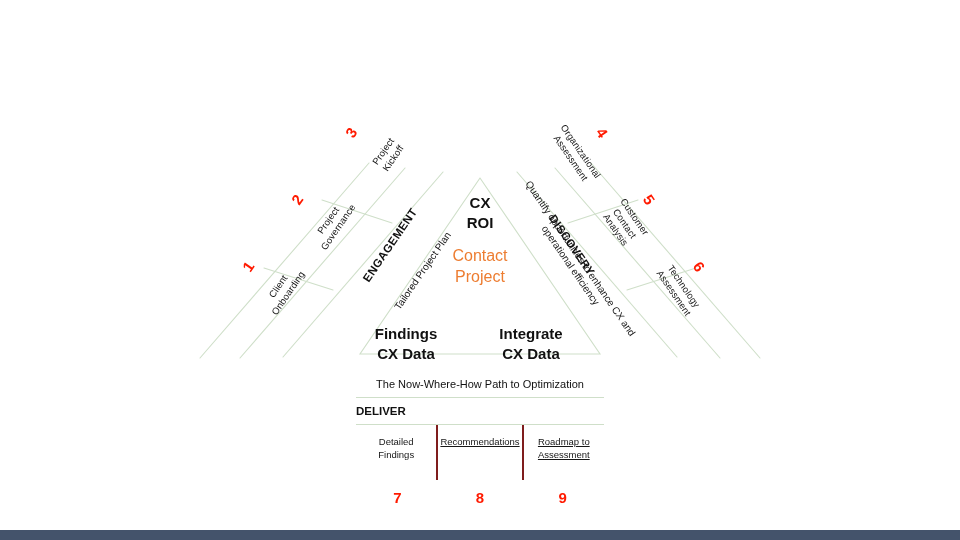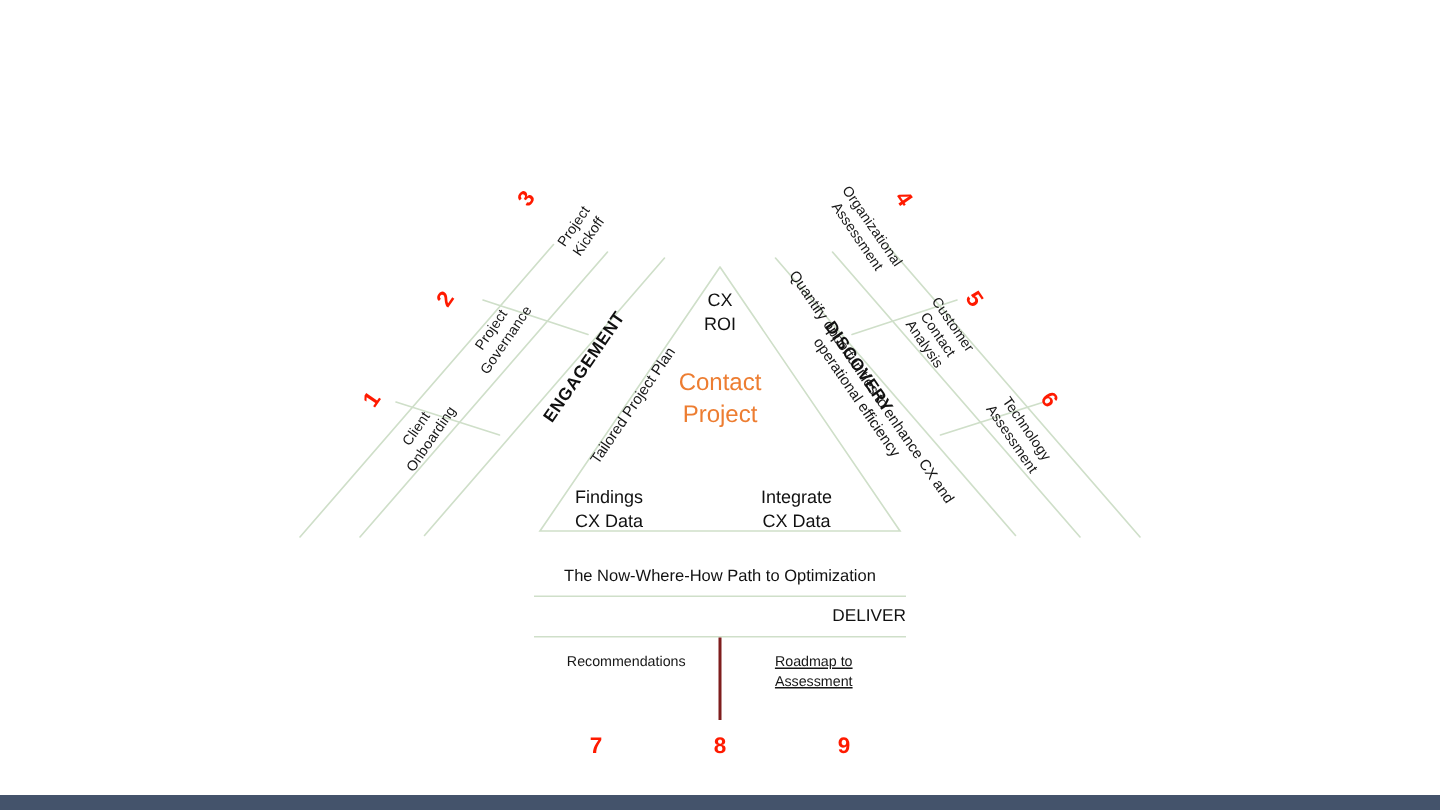--- a/index.html
+++ b/index.html
@@ -73,22 +73,22 @@
     font-weight: bold;
     font-size: 15px;
     transform-origin: 50% 50%;
   }
 
   
   .tri-text {
     position: absolute;
     text-align: center;
     color: #111111;
-    font-weight: normal;
-    font-size: 12px;
+    font-weight: bold;
+    font-size: 15px;
     line-height: 1.32;
     white-space: nowrap;
   }
   .center-text {
     position: absolute;
     text-align: center;
     color: #ED7D31;
     font-weight: 400;
     font-size: 16px;
     line-height: 1.32;
@@ -108,22 +108,22 @@
     color: #111111;
     padding: 4px 0 7px 0;
     white-space: nowrap;
   }
   .hr {
     height: 1px;
     background: #cfdfc9;
     width: 100%;
   }
   .deliver-title {
-    text-align: right;
-    font-weight: normal;
+    text-align: left;
+    font-weight: bold;
     font-size: 11.5px;
     color: #111111;
     padding: 7px 0 7px 0;
   }
   .deliver-cols {
     display: flex;
     width: 100%;
   }
   .dcol {
     flex: 1 1 0;
@@ -256,20 +256,24 @@
     <div class="num" style="left:645px; top:191px; transform:rotate(55.5deg);">5</div>
     <div class="num" style="left:695px; top:258px; transform:rotate(55.5deg);">6</div>
 
     <div id="bottom">
       <div class="tagline">The Now-Where-How Path to Optimization</div>
       <div class="hr"></div>
       <div class="deliver-title">DELIVER</div>
       <div class="hr"></div>
 
       <div class="deliver-cols">
+        <div class="dcol">
+          <div>Detailed</div>
+          <div>Findings</div>
+        </div>
         <div class="dcol">
           <div>Recommendations</div>
           <div></div>
         </div>
         <div class="dcol">
           <div>Roadmap to</div>
           <div>Assessment</div>
         </div>
       </div>
 

